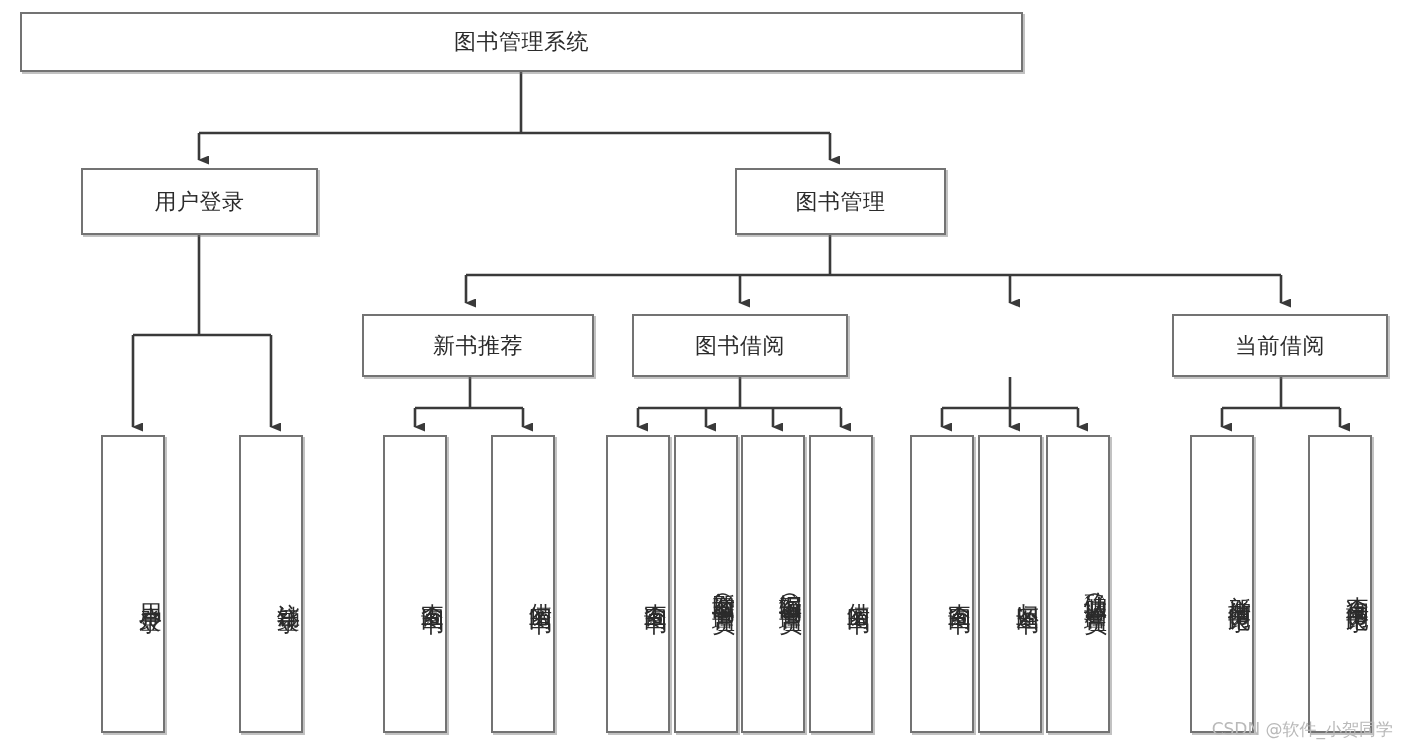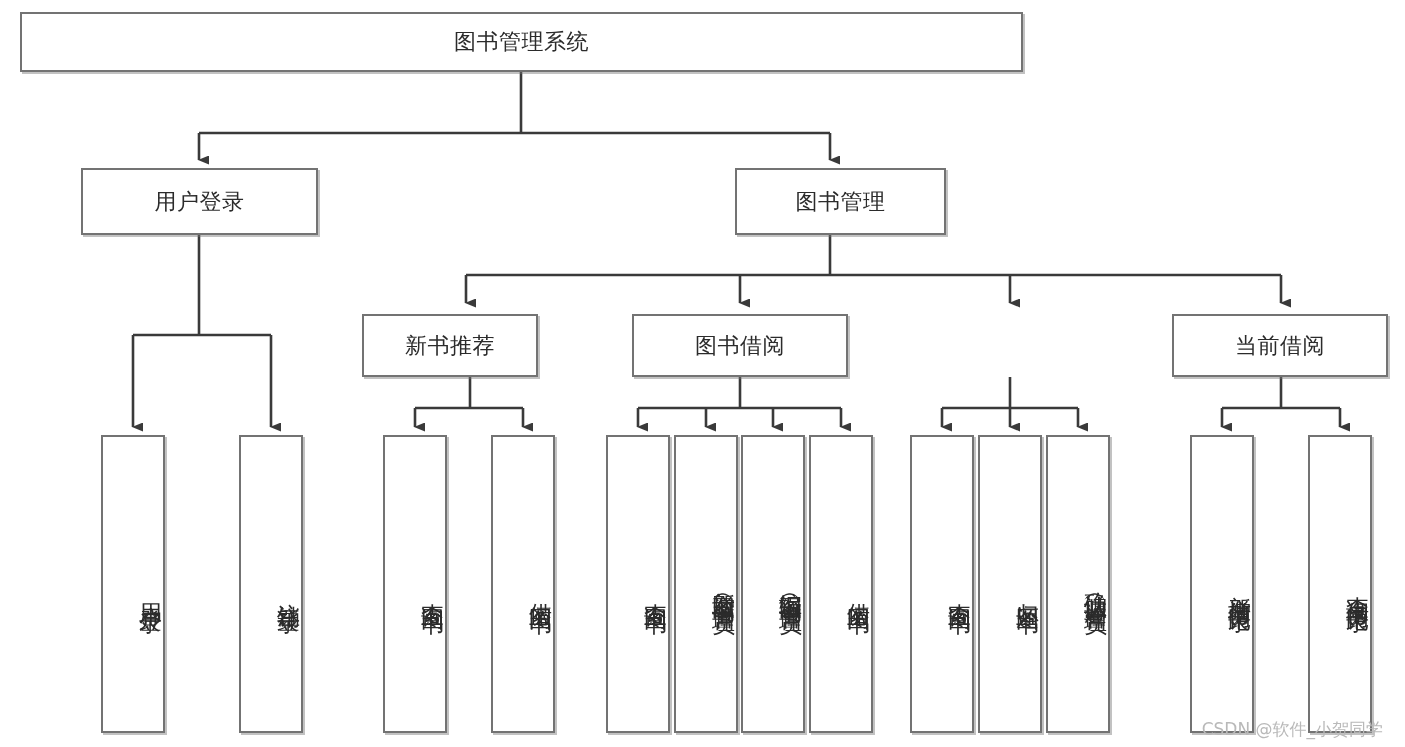--- a/index.html
+++ b/index.html
@@ -39,21 +39,21 @@
     justify-content:center;
     padding-top:14px;
     font-size:23px;
     line-height:1.06;
     letter-spacing:3px;
   }
   .node.v.tall .label{padding-top:6px;}
 
   #watermark{
     position:absolute;
-    right:22px;bottom:6px;
+    right:12px;bottom:6px;
     font-size:17px;
     color:#b9b9b9;
     white-space:nowrap;
     user-select:none;
   }
 </style>
 </head>
 <body>
 
 <div id="diagram-root">
@@ -115,21 +115,21 @@
     <span class="label">图书管理系统</span>
   </div>
 
   <div class="node h" style="left:81px;top:168px;width:237px;height:67px;">
     <span class="label">用户登录</span>
   </div>
   <div class="node h" style="left:711px;top:168px;width:211px;height:67px;margin-left:24px;">
     <span class="label">图书管理</span>
   </div>
 
-  <div class="node h" style="left:362px;top:314px;width:176px;height:63px;">
+  <div class="node h" style="left:362px;top:314px;width:232px;height:63px;">
     <span class="label">新书推荐</span>
   </div>
   <div class="node h" style="left:632px;top:314px;width:216px;height:63px;padding-left:12px;">
     <span class="label">图书借阅</span>
   </div>
   <div class="node h" style="left:1172px;top:314px;width:216px;height:63px;">
     <span class="label">当前借阅</span>
   </div>
 
   <div class="node v" style="left:101px;top:435px;height:298px;">

